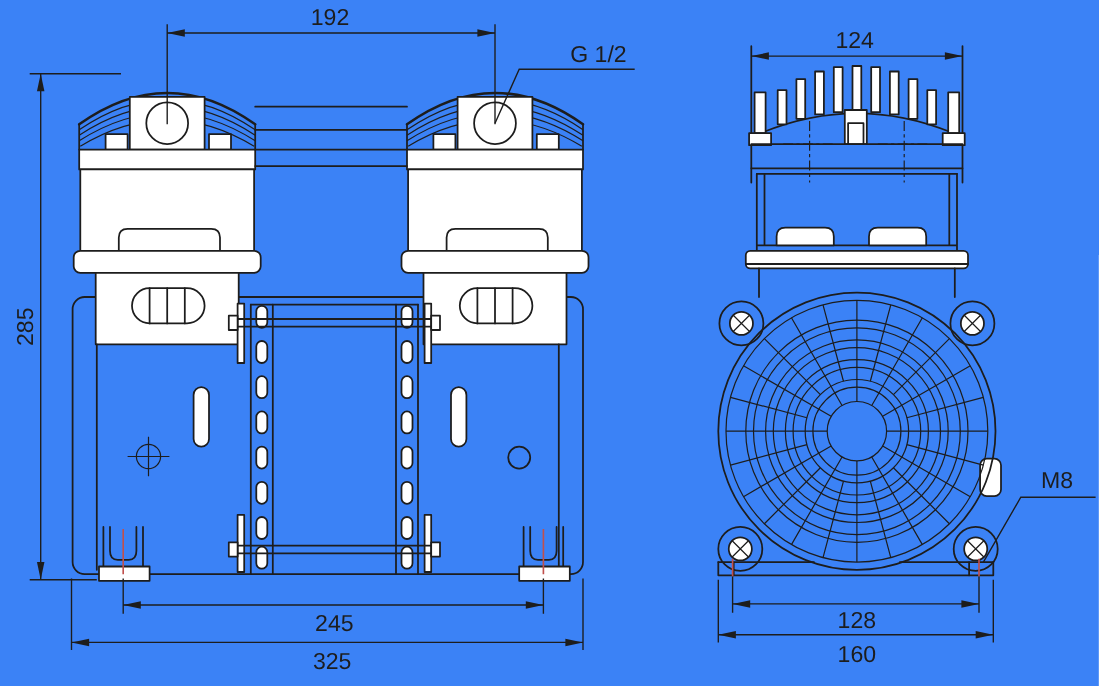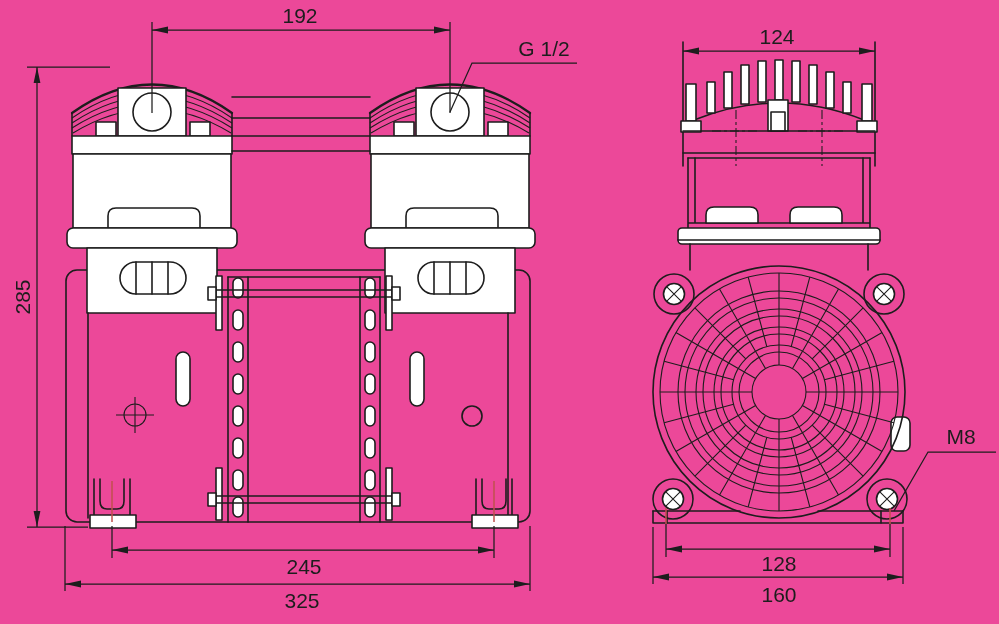--- a/index.html
+++ b/index.html
@@ -1,16 +1,16 @@
 <!DOCTYPE html>
 <html><head>
 <meta charset="utf-8">
 <style>
   html,body{margin:0;padding:0;background:#ffffff;}
-  .page{width:999px;height:624px;background:#ec4899;position:relative;overflow:hidden;}
+  .page{width:999px;height:624px;background:#3b82f6;position:relative;overflow:hidden;}
   svg{display:block;}
   text{font-family:"Liberation Sans","DejaVu Sans",sans-serif;font-size:21px;fill:#1d1d1d;}
   .ln{stroke:#1d1d1d;stroke-width:1.6;fill:none;stroke-linecap:round;stroke-linejoin:round;}
   .lnw{stroke:#1d1d1d;stroke-width:1.6;fill:#ffffff;stroke-linejoin:round;}
   .thin{stroke:#1d1d1d;stroke-width:1.1;fill:none;}
   .thick{stroke:#1d1d1d;stroke-width:2.3;fill:none;stroke-linecap:round;}
   .dim{stroke:#1d1d1d;stroke-width:1.25;fill:none;}
   .cl{stroke:#c0504d;stroke-width:1.5;fill:none;}
   .dash{stroke:#1d1d1d;stroke-width:1.05;fill:none;stroke-dasharray:9 3 3 3;}
 </style>

